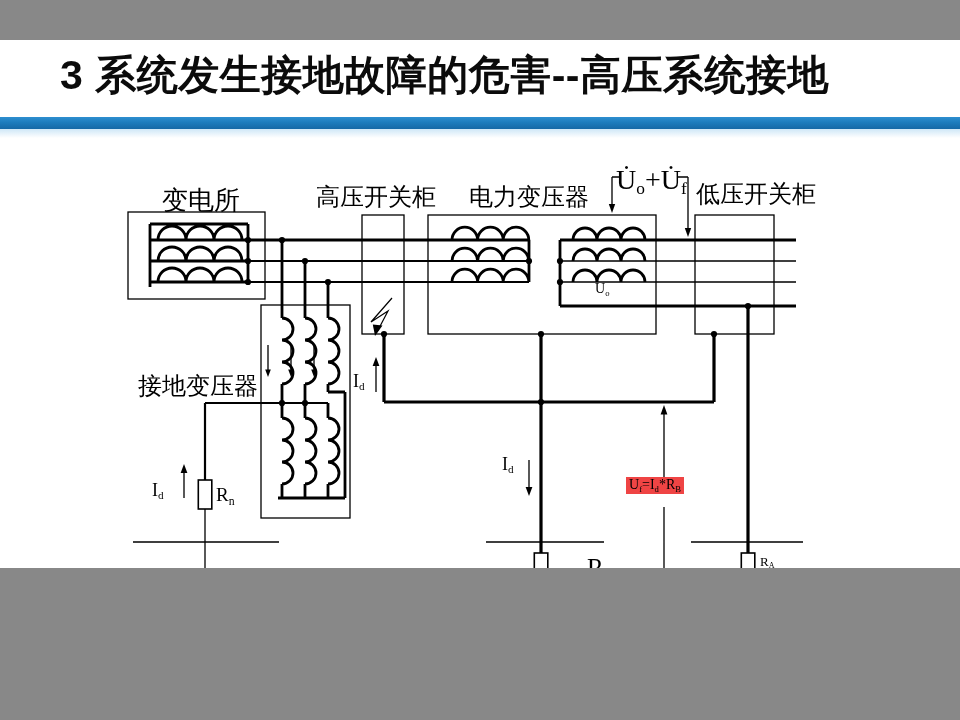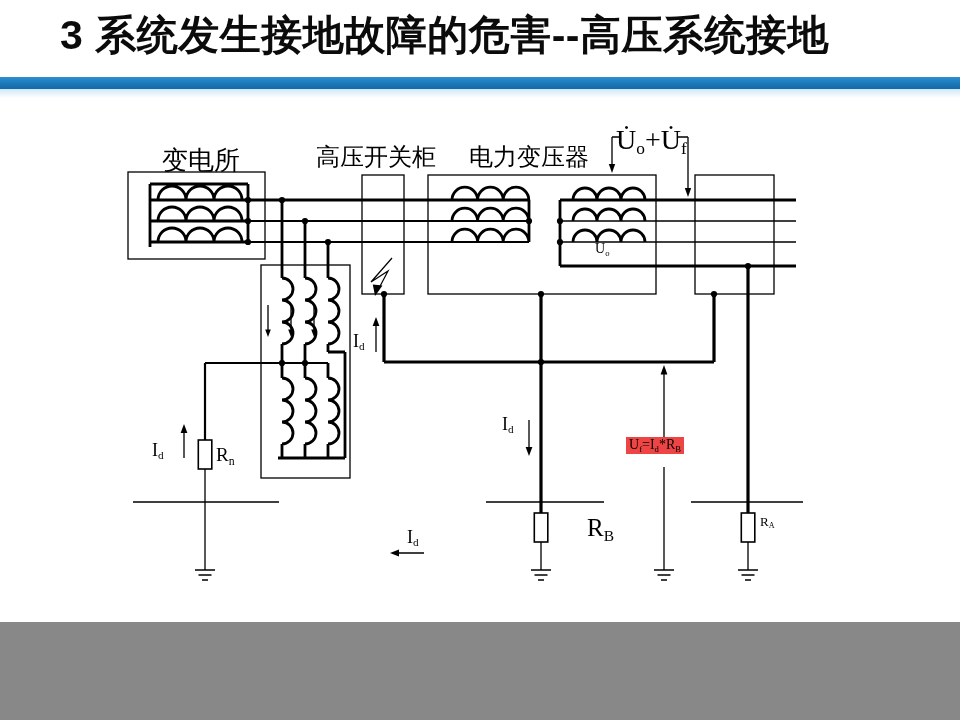--- a/index.html
+++ b/index.html
@@ -1,17 +1,17 @@
 <!DOCTYPE html>
 <html><head>
 <meta charset="utf-8">
 <style>
   html,body{margin:0;padding:0;background:#888;}
-  .slide{position:relative;width:960px;height:622px;background:#ffffff;overflow:hidden;
-         font-family:"Liberation Sans","DejaVu Sans",sans-serif;}
+  .slide{position:relative;width:960px;height:528px;background:#ffffff;overflow:hidden;
+         font-family:"Liberation Sans","DejaVu Sans",sans-serif;margin-top:40px;}
   
   .title{position:absolute;left:60px;top:8px;font-size:41px;font-weight:bold;color:#0b0b0b;
          letter-spacing:0.5px;white-space:nowrap;}
   .title-bar{position:absolute;left:0;top:77px;width:960px;height:12px;
              background:linear-gradient(180deg,#2e8fd0 0%,#1d7cbd 45%,#1568a6 100%);}
   .title-bar-fade{position:absolute;left:0;top:89px;width:960px;height:9px;
              background:linear-gradient(180deg,#cfe7f7 0%,#ffffff 100%);}
   
   .diagram-svg{position:absolute;left:0;top:0;}
   .dlabel{position:absolute;color:#000;white-space:nowrap;
@@ -149,20 +149,22 @@
       <polygon points="390,553 399,549.6 399,556.4"></polygon>
       <polygon points="268,337 265.2,329.5 270.8,329.5"></polygon>
       <polygon points="291,337 288.2,329.5 293.8,329.5"></polygon>
       <polygon points="314,337 311.2,329.5 316.8,329.5"></polygon>
     </g>
   </svg>
 
   <span class="dlabel cjk" style="left:162px;top:143px;font-size:26px;">变电所</span>
   <span class="dlabel cjk" style="left:316px;top:141px;">高压开关柜</span>
   <span class="dlabel cjk" style="left:469px;top:141px;">电力变压器</span>
+  <span class="dlabel cjk" style="left:696px;top:138px;">低压开关柜</span>
+  <span class="dlabel cjk" style="left:138px;top:330px;">接地变压器</span>
 
   <span class="dlabel sym" style="left:616px;top:124px;font-size:28px;"><span>U̇</span><sub>o</sub><span>+</span><span>U̇</span><sub>f</sub></span>
 
   <span class="dlabel sym" style="left:595px;top:241px;"><span>U</span><sub>o</sub></span>
 
   <span class="dlabel sym formula-bg" style="left:626px;top:437px;"><span>U</span><sub>f</sub><span>=</span><span>I</span><sub>d</sub><span>*</span><span>R</span><sub>B</sub></span>
 
   <span class="dlabel sym" style="left:353px;top:331px;font-size:18px;"><span>I</span><sub>d</sub></span>
   <span class="dlabel sym" style="left:152px;top:440px;font-size:18px;"><span>I</span><sub>d</sub></span>
   <span class="dlabel sym" style="left:502px;top:414px;font-size:18px;"><span>I</span><sub>d</sub></span>

